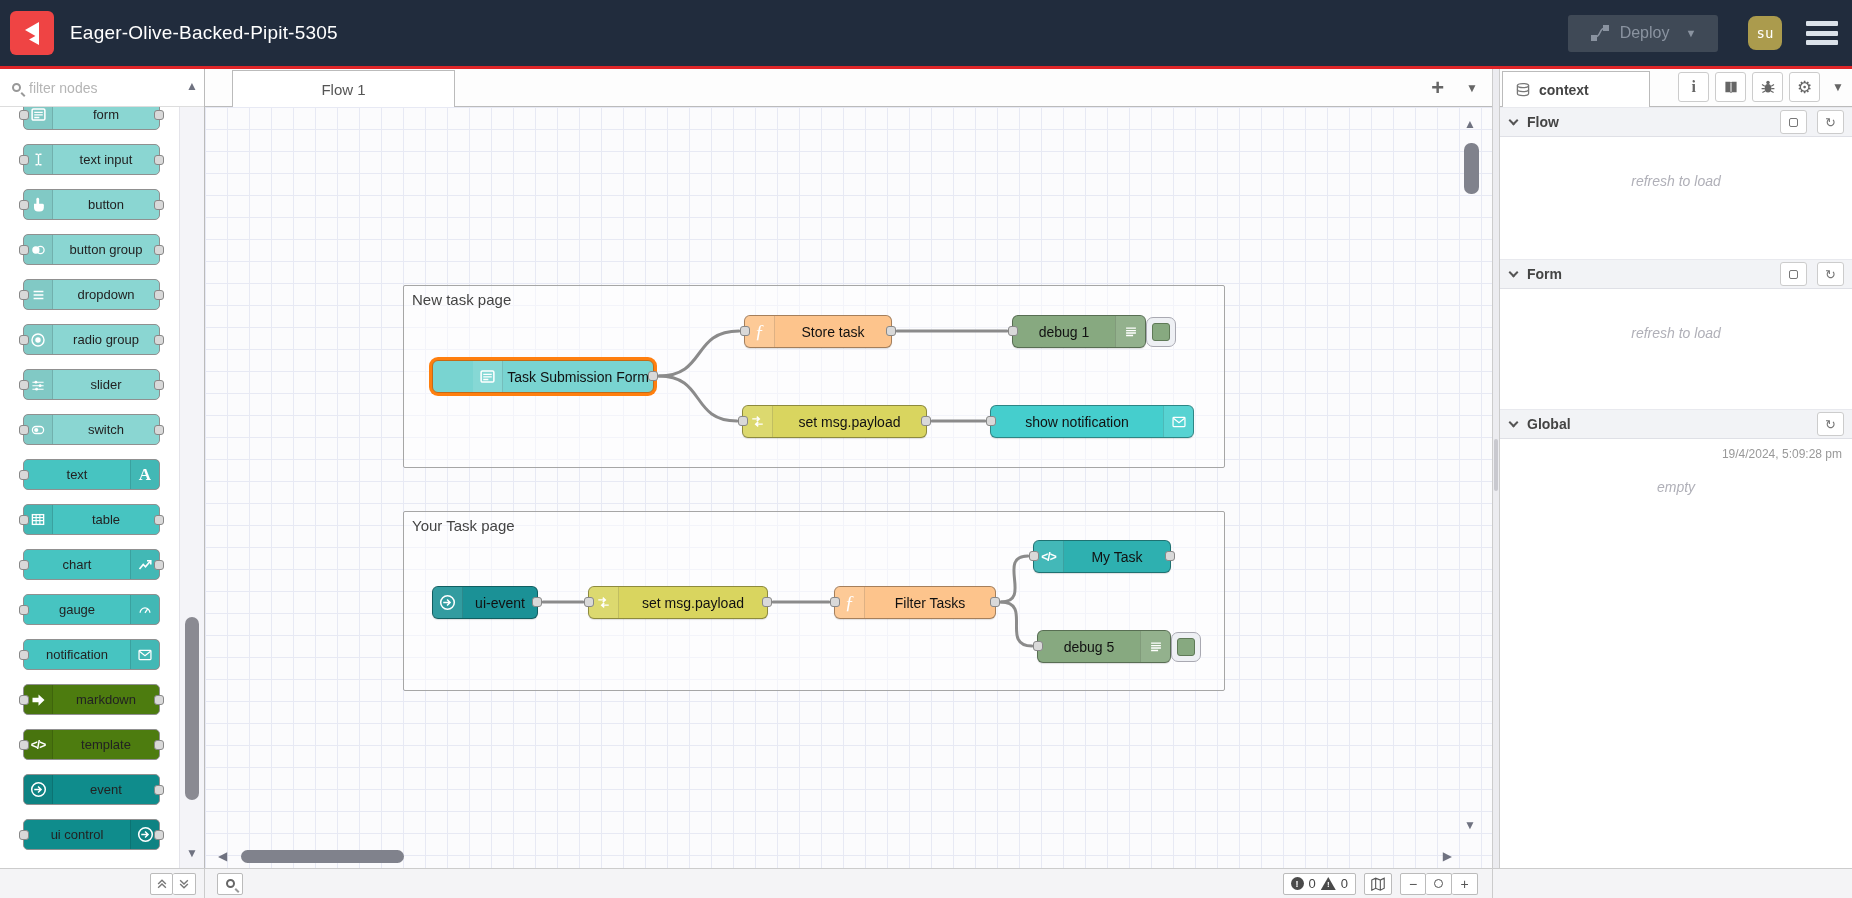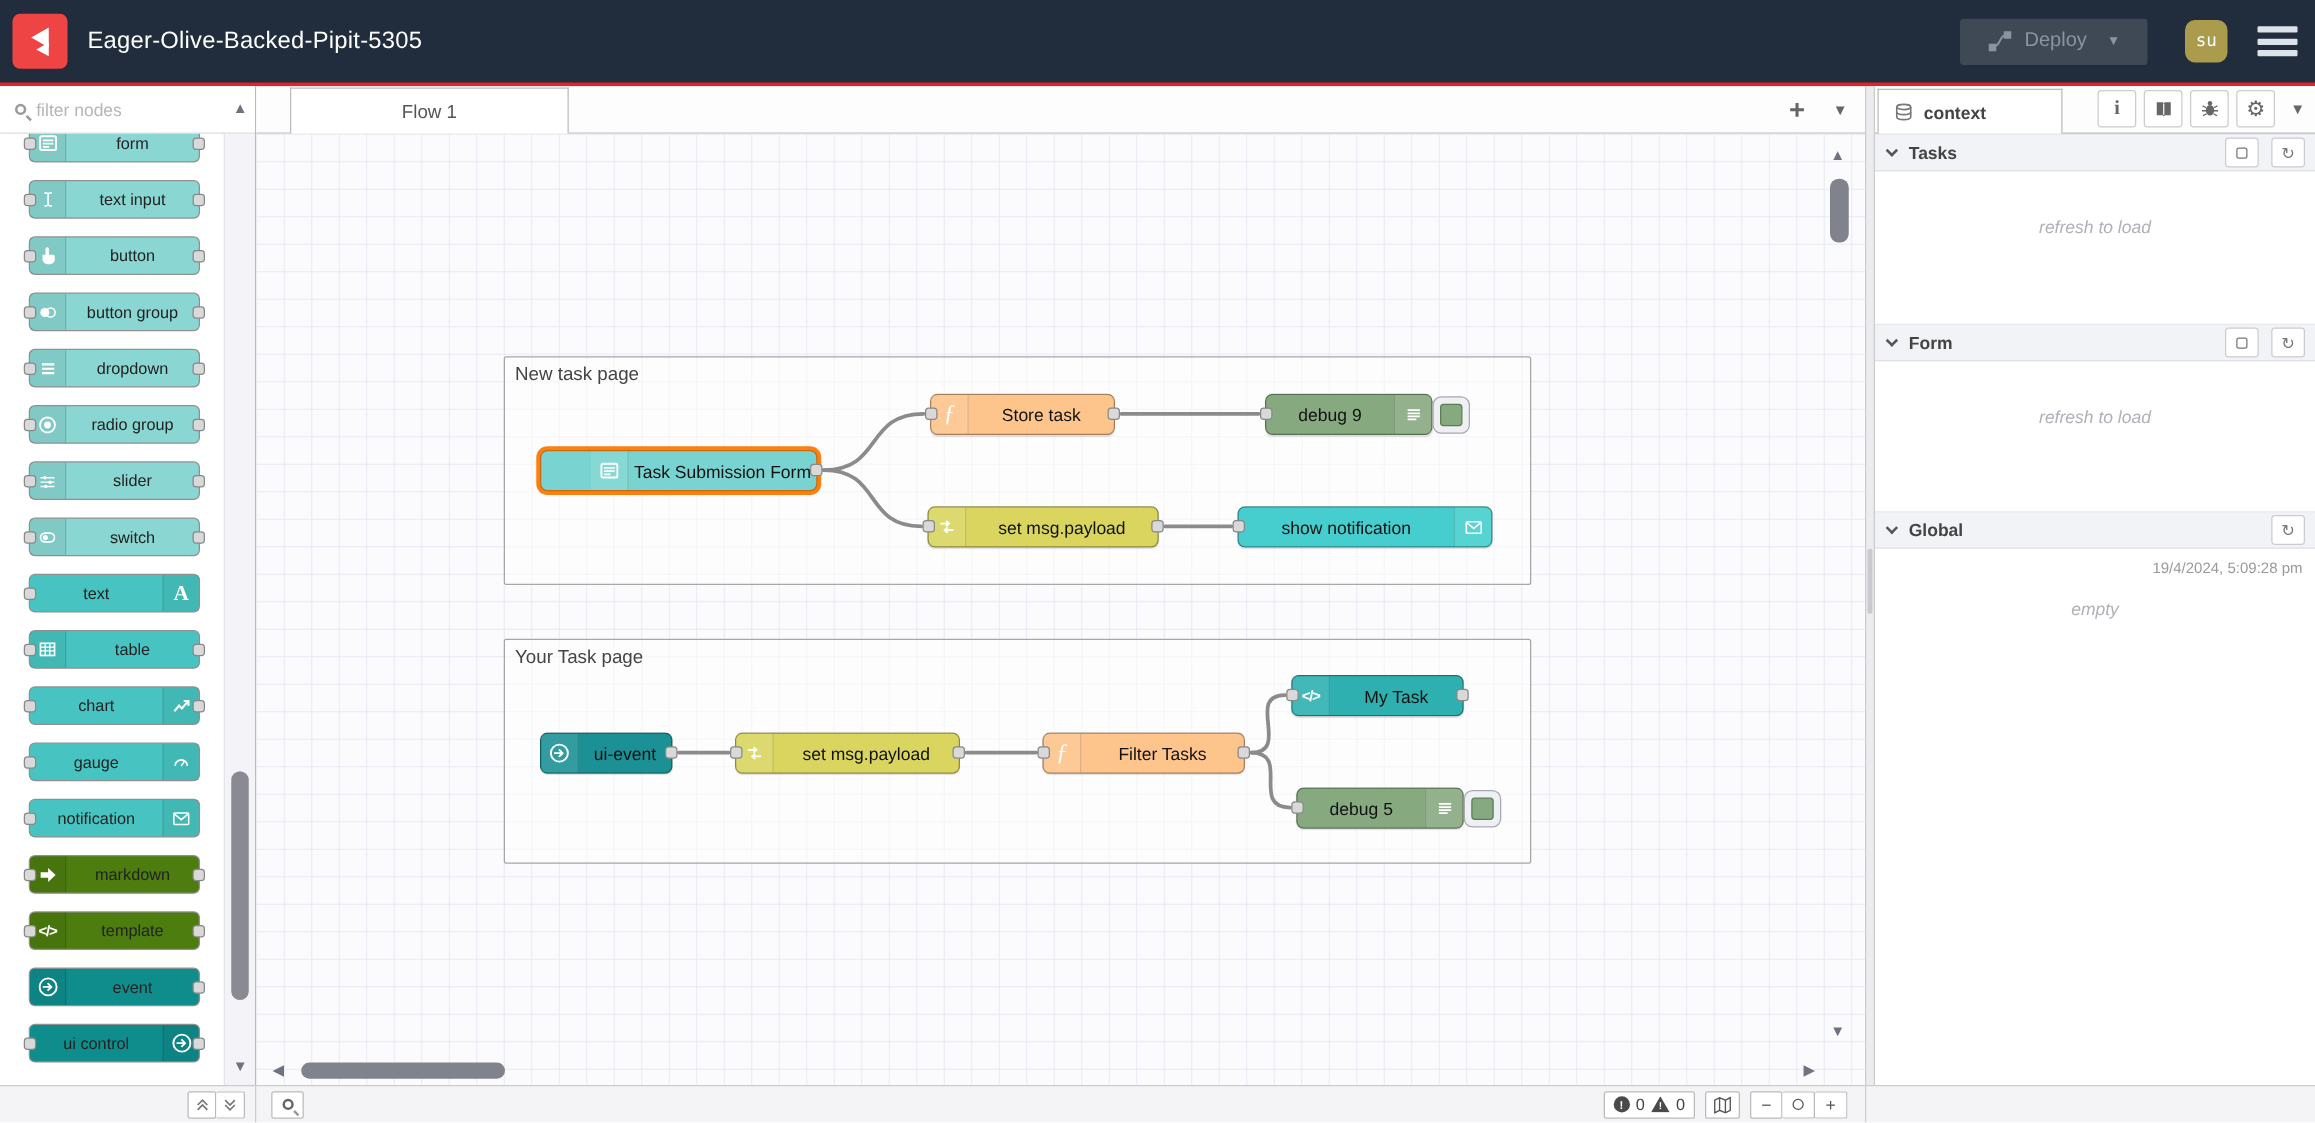--- a/index.html
+++ b/index.html
@@ -434,21 +434,21 @@
           <div class="fnode it icon-right" style="left: 807px; top: 208px; width: 134px; background: rgb(135, 169, 128);">
             <span class="dbg-toggle">
               <span class="inner"></span>
             </span>
             <span class="port in"></span>
             <span class="nicon">
               <svg width="14" height="14" viewBox="0 0 20 20" style="display:block">
                 <path d="M3 4.5h14M3 8h14M3 11.5h14M3 15h10" stroke="currentColor" stroke-width="2"></path>
               </svg>
             </span>
-            <span class="nlabel">debug 9</span>
+            <span class="nlabel">debug 1</span>
           </div>
           <div class="fnode" style="left: 537px; top: 298px; width: 185px; background: rgb(217, 213, 95);">
             <span class="port in"></span>
             <span class="nicon">
               <svg width="17" height="15" viewBox="0 0 20 20" style="display:block">
                 <path d="M3 6.5h9M9 3.5 12.5 6.5 9 9.5" stroke="currentColor" fill="none" stroke-width="1.8"></path>
                 <path d="M17 13.5H8M11 10.5 7.5 13.5 11 16.5" stroke="currentColor" fill="none" stroke-width="1.8"></path>
               </svg>
             </span>
             <span class="nlabel">set msg.payload</span>
@@ -555,21 +555,21 @@
           </div>
           <div class="sb-btn">
             <span style="font-size:17px;">⚙</span>
           </div>
           <span class="sb-chev">▼</span>
         </div>
       </div>
       <div class="sb-body" id="sidebar-body">
           <div class="sec-header">
             <span class="sec-chev"></span>
-    <span class="sec-title">Tasks</span>
+    <span class="sec-title">Flow</span>
             <div class="sec-btn">
               <span class="sec-sq"></span>
             </div>
             <div class="sec-btn">
               <span>↻</span>
             </div>
           </div>
           <div class="sec-body" style="height: 86px;">
             <div class="sec-msg" style="margin-top:36px">refresh to load</div>
           </div>

